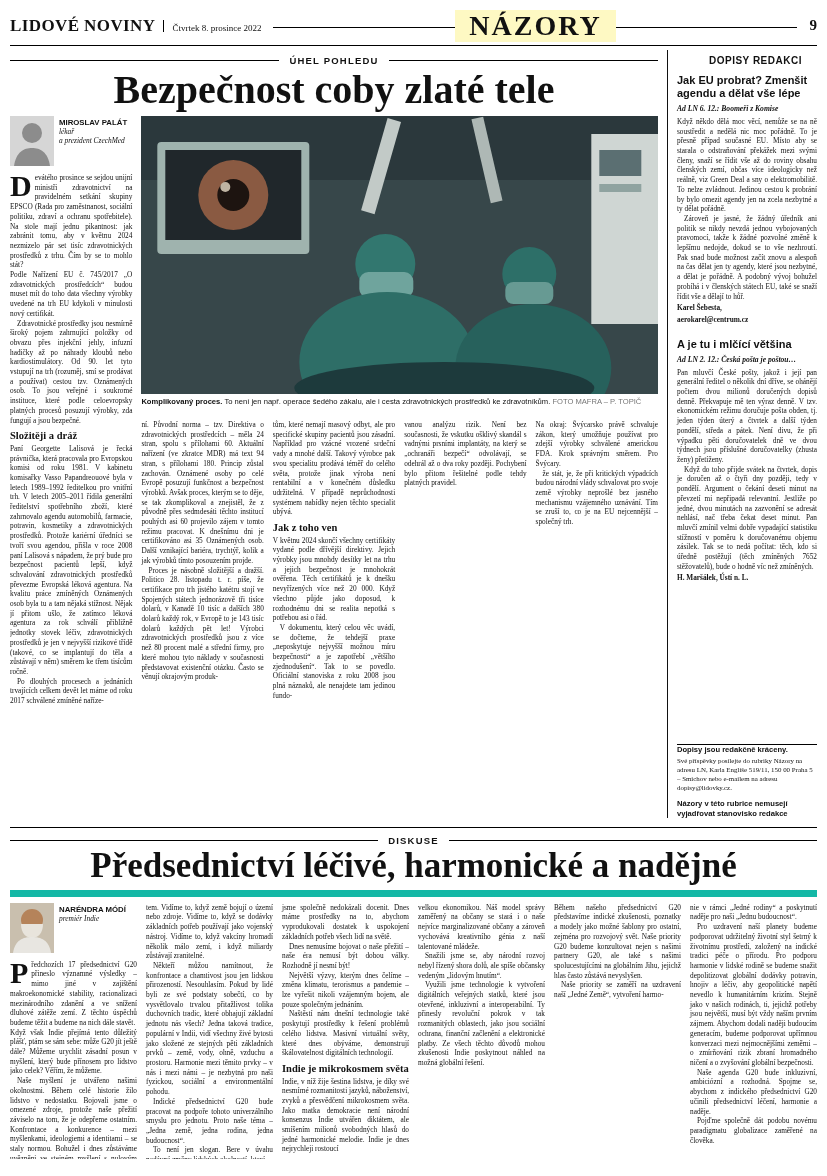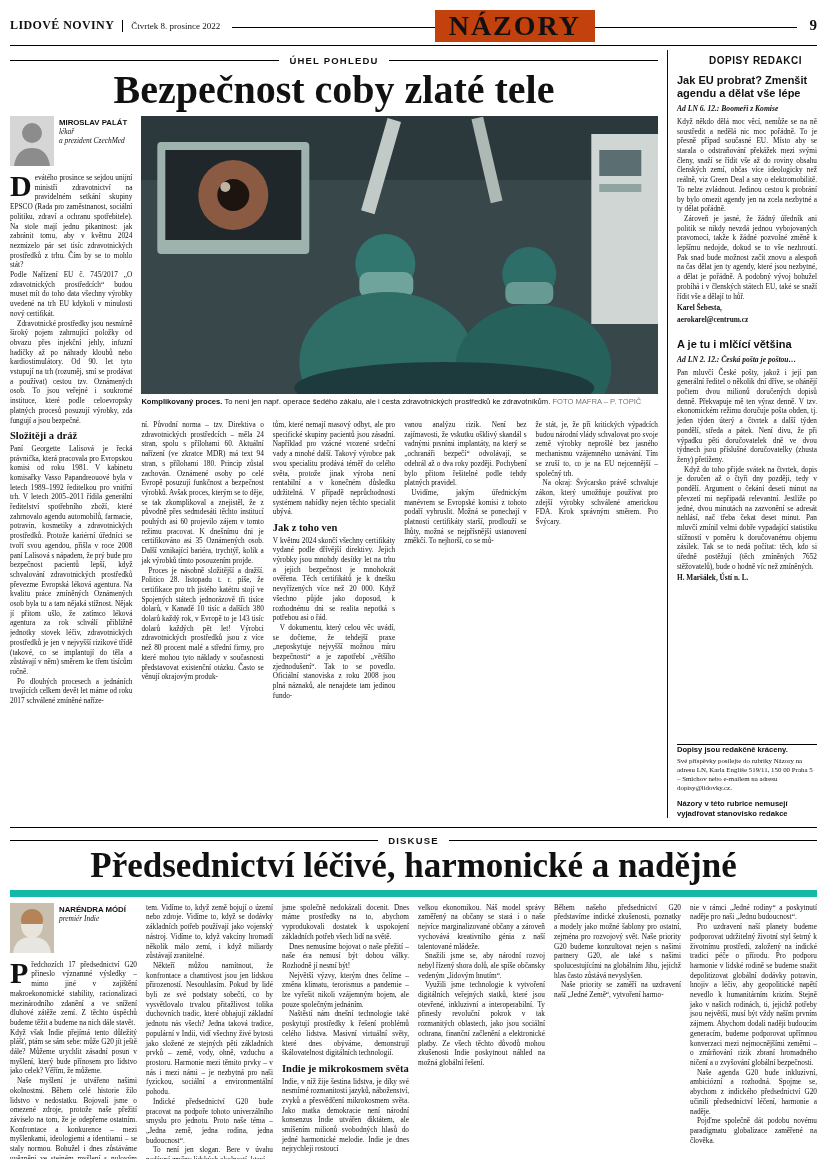--- a/index.html
+++ b/index.html
@@ -11,24 +11,24 @@
   }
   
   .masthead {
     position:relative; height:40px; display:flex; align-items:center;
     justify-content:space-between; border-bottom:1px solid #000;
   }
   .masthead::before {
     content:""; position:absolute; left:0; right:0; top:55%; height:1px; background:#000;
   }
   .mh-left { position:relative; z-index:1; background:#fff; display:flex; align-items:baseline; gap:8px; padding-right:12px; }
-  .paper-name { font-weight:bold; font-size:12px; letter-spacing:.4px; }
+  .paper-name { font-weight:bold; font-size:17px; letter-spacing:.4px; }
   .mh-div { width:1px; height:12px; background:#000; align-self:center; }
   .mh-date { font-size:9px; }
-  .section-name { position:relative; z-index:1; background:#c2410c; padding:0 14px; font-weight:bold; font-size:28px; letter-spacing:2px; }
+  .section-name { position:relative; z-index:1; background:#fef9c3; padding:0 14px; font-weight:bold; font-size:28px; letter-spacing:2px; }
   .page-num { position:relative; z-index:1; background:#fff; padding-left:12px; font-weight:bold; font-size:15px; }
 
   
   .kicker { display:flex; align-items:center; gap:10px; margin:5px 0 2px; }
   .kline { flex:1; height:1px; background:#000; }
   .kicker b { font-family:"Liberation Sans",sans-serif; font-size:9.5px; letter-spacing:1.2px; }
 
   
   .main-row { display:flex; margin-top:4px; }
   .main-article { width:648px; }
@@ -183,28 +183,27 @@
               <p>tům, které nemají masový odbyt, ale pro specifické skupiny pacientů jsou zásadní. Například pro vzácné vrozené srdeční vady a mnohé další. Takový výrobce pak svou specialitu prodává téměř do celého světa, protože jinak výroba není rentabilní a v konečném důsledku udržitelná. V případě neprůchodnosti systémem nabídky nejen těchto specialit ubývá.</p>
             </div>
           <h3 class="crosshead">Jak z toho ven</h3>
           <div class="plist">
               <p>V květnu 2024 skončí všechny certifikáty vydané podle dřívější direktivy. Jejich výrobky jsou mnohdy desítky let na trhu a jejich bezpečnost je mnohokrát ověřena. Těch certifikátů je k dnešku nevyřízených více než 20 000. Když všechno půjde jako doposud, k rozhodnému dni se realita nepotká s potřebou asi o řád.</p>
               <p>V dokumentu, který celou věc uvádí, se dočteme, že tehdejší praxe „neposkytuje nejvyšší možnou míru bezpečnosti“ a je zapotřebí „většího zjednodušení“. Tak to se povedlo. Oficiální stanoviska z roku 2008 jsou plná náznaků, ale nenajdete tam jedinou fundo-</p>
             </div>
         </div>
         <div class="colx mcol4">
           <div class="plist">
-              <p>vanou analýzu rizik. Není bez zajímavosti, že vskutku ošklivý skandál s vadnými prsními implantáty, na který se „ochranáři bezpečí“ odvolávají, se odehrál až o dva roky později. Pochybení bylo přitom řešitelné podle tehdy platných pravidel.</p>
-              <p>Uvidíme, jakým úřednickým manévrem se Evropské komisi z tohoto podaří vybruslit. Možná se ponechají v platnosti certifikáty starší, prodlouží se lhůty, možná se nejpřísnější ustanovení změkčí. To nejhorší, co se mů-</p>
+              <p>vanou analýzu rizik. Není bez současnosti, že vskutku ošklivý skandál s vadnými prsními implantáty, na který se „ochranáři bezpečí“ odvolávají, se odehrál až o dva roky později. Pochybení bylo přitom řešitelné podle tehdy platných pravidel.</p>
             </div>
         </div>
         <div class="colx mcol5">
           <div class="plist">
+              <p>Na okraj: Švýcarsko právě schvaluje zákon, který umožňuje používat pro zdejší výrobky schválené americkou FDA. Krok správným směrem. Pro Švýcary.</p>
               <p>že stát, je, že při kritických výpadcích budou národní vlády schvalovat pro svoje země výrobky neprošlé bez jasného mechanismu vzájemného uznávání. Tím se zruší to, co je na EU nejcennější – společný trh.</p>
-              <p>Na okraj: Švýcarsko právě schvaluje zákon, který umožňuje používat pro zdejší výrobky schválené americkou FDA. Krok správným směrem. Pro Švýcary.</p>
             </div>
         </div>
       </div>
     </div>
 
     <div class="sidebar">
       <div class="sidebar-title">DOPISY REDAKCI</div>
 
       <div class="letter">
         <h2 class="letter-title">Jak EU probrat? Zmenšit agendu a dělat vše lépe</h2>

